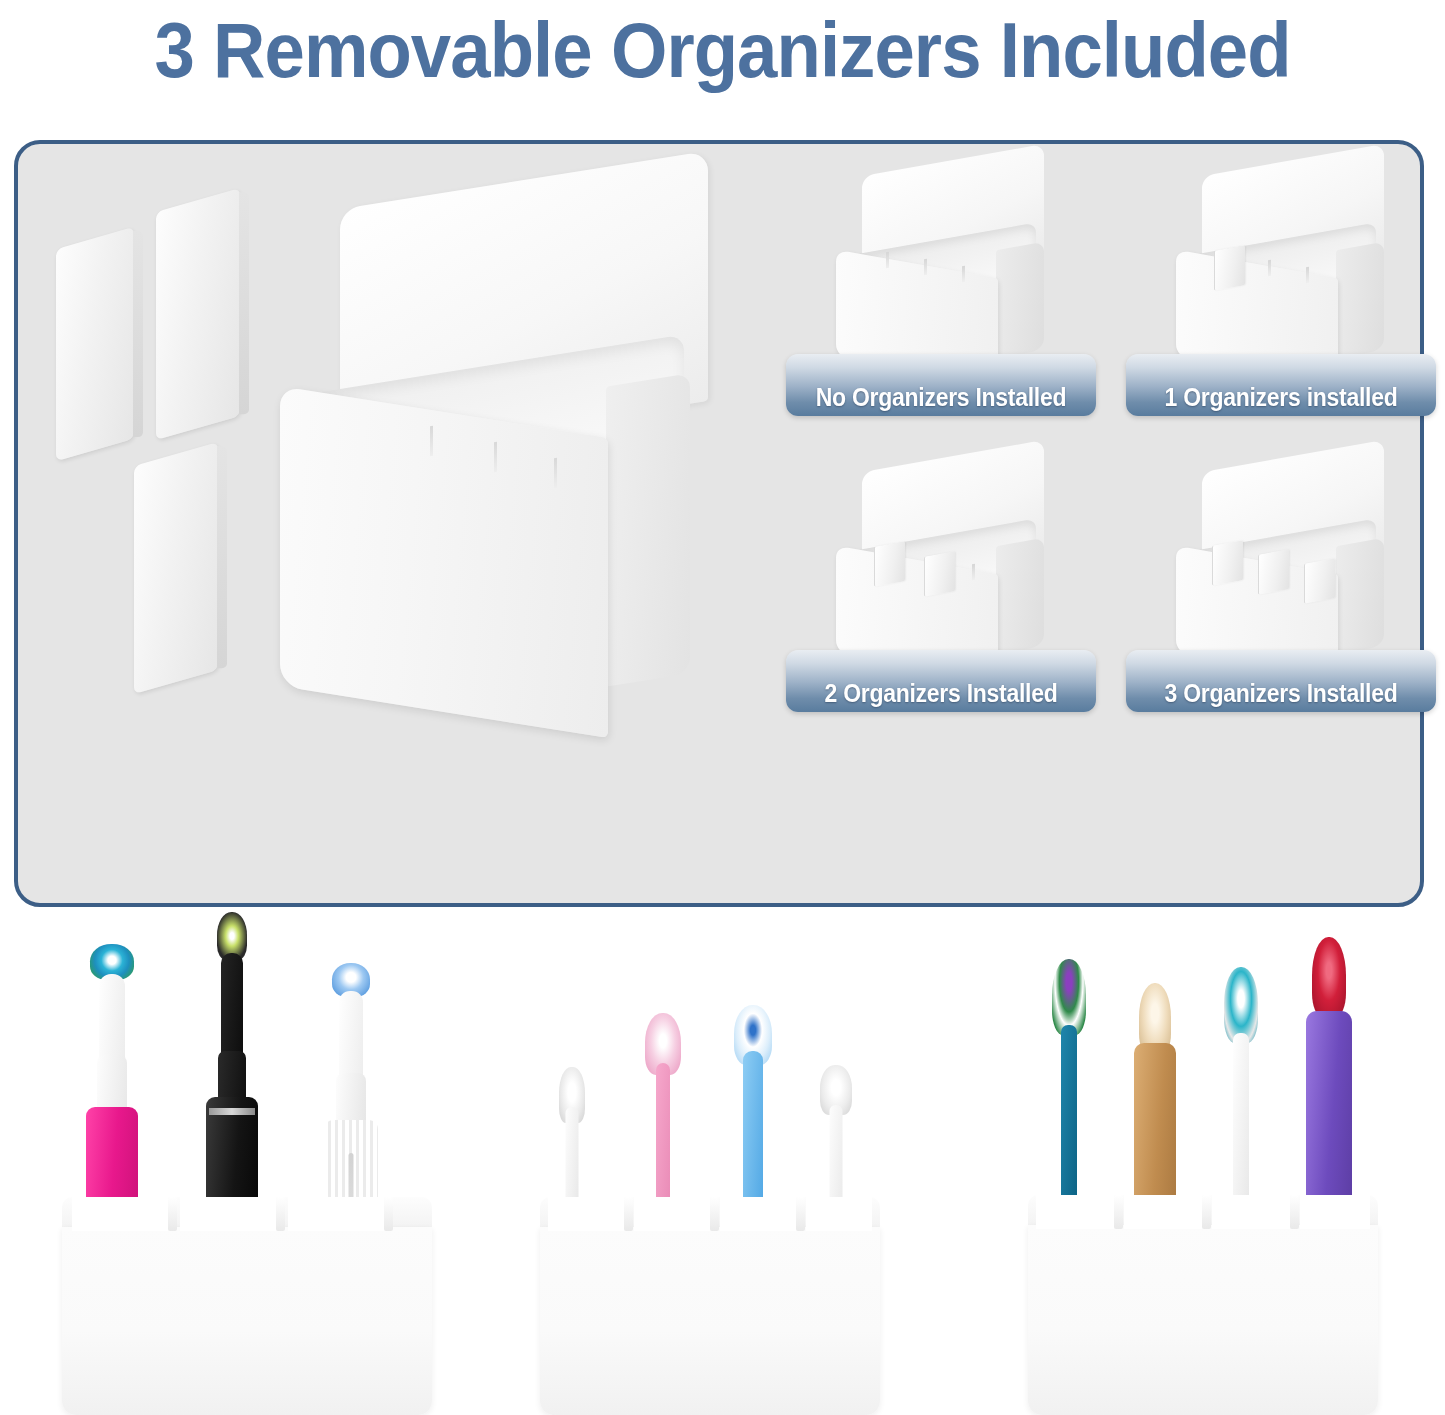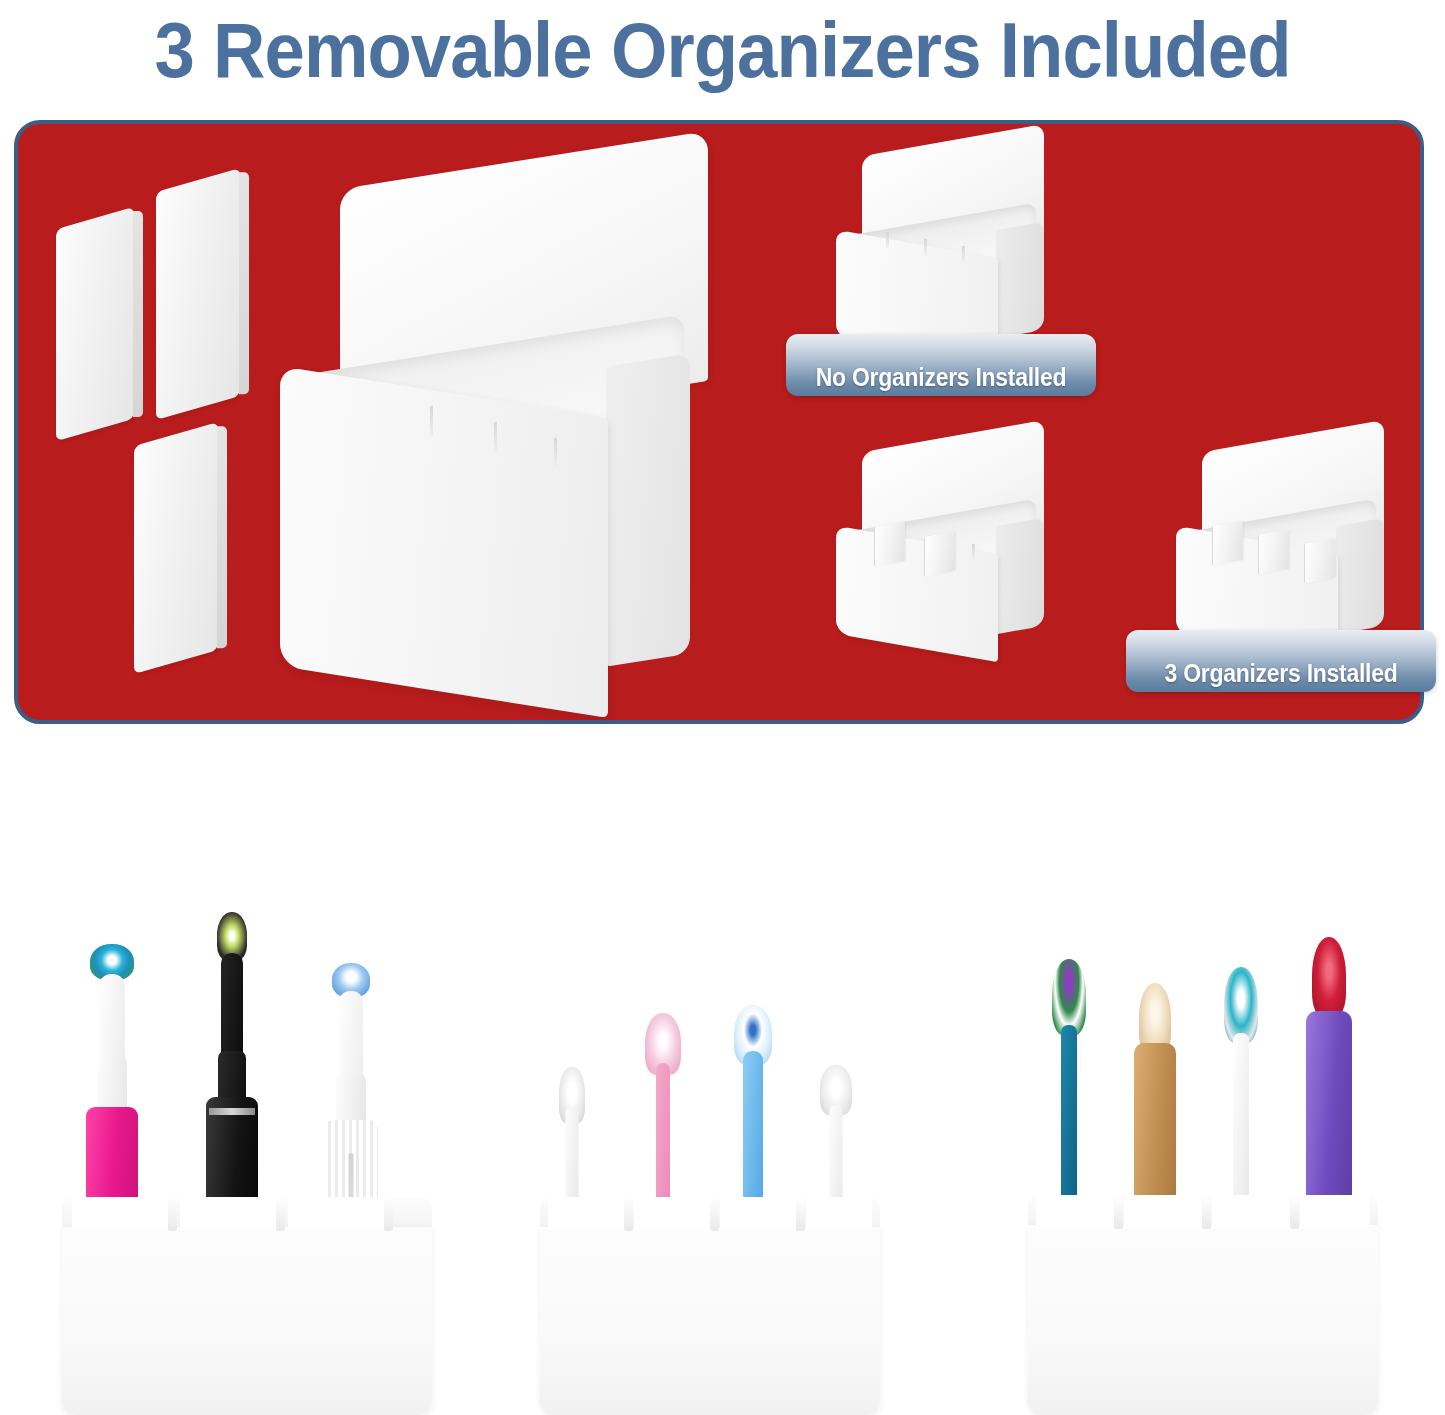--- a/index.html
+++ b/index.html
@@ -34,26 +34,26 @@
     color: #4d719f;
     transform: scaleX(0.93);
     transform-origin: center center;
     white-space: nowrap;
   }
 
   
   .frame {
     position: absolute;
     left: 14px;
-    top: 120px;
+    top: 140px;
     width: 1410px;
-    height: 604px;
+    height: 767px;
     border: 4px solid #3c5e86;
     border-radius: 26px;
-    background: #b91c1c;
+    background: #e5e5e5;
     box-sizing: border-box;
   }
 
   
   .hero {
     position: absolute;
     left: 16px;
     top: 8px;
     width: 740px;
     height: 590px;
@@ -308,30 +308,47 @@
         <div class="fr"></div>
         <div class="notch" style="left:58px;  top:94px;"></div>
         <div class="notch" style="left:96px;  top:101px;"></div>
         <div class="notch" style="left:134px; top:108px;"></div>
       </div>
       <div class="badge">
         <span>No Organizers Installed</span>
       </div>
     </div>
 
+    <div class="variant v-tr">
+      <div class="mini">
+        <div class="back"></div>
+        <div class="well"></div>
+        <div class="sd"></div>
+        <div class="fr"></div>
+        <div class="div wide" style="left:46px; top:90px;"></div>
+        <div class="notch" style="left:100px; top:102px;"></div>
+        <div class="notch" style="left:138px; top:109px;"></div>
+      </div>
+      <div class="badge">
+        <span>1 Organizers installed</span>
+      </div>
+    </div>
 
     <div class="variant v-bl">
       <div class="mini">
         <div class="back"></div>
         <div class="well"></div>
         <div class="sd"></div>
         <div class="fr"></div>
         <div class="div wide" style="left:46px;  top:90px;"></div>
         <div class="div wide" style="left:96px;  top:100px;"></div>
         <div class="notch" style="left:144px; top:110px;"></div>
+      </div>
+      <div class="badge">
+        <span>2 Organizers Installed</span>
       </div>
     </div>
 
     <div class="variant v-br">
       <div class="mini">
         <div class="back"></div>
         <div class="well"></div>
         <div class="sd"></div>
         <div class="fr"></div>
         <div class="div wide" style="left:44px;  top:89px;"></div>

